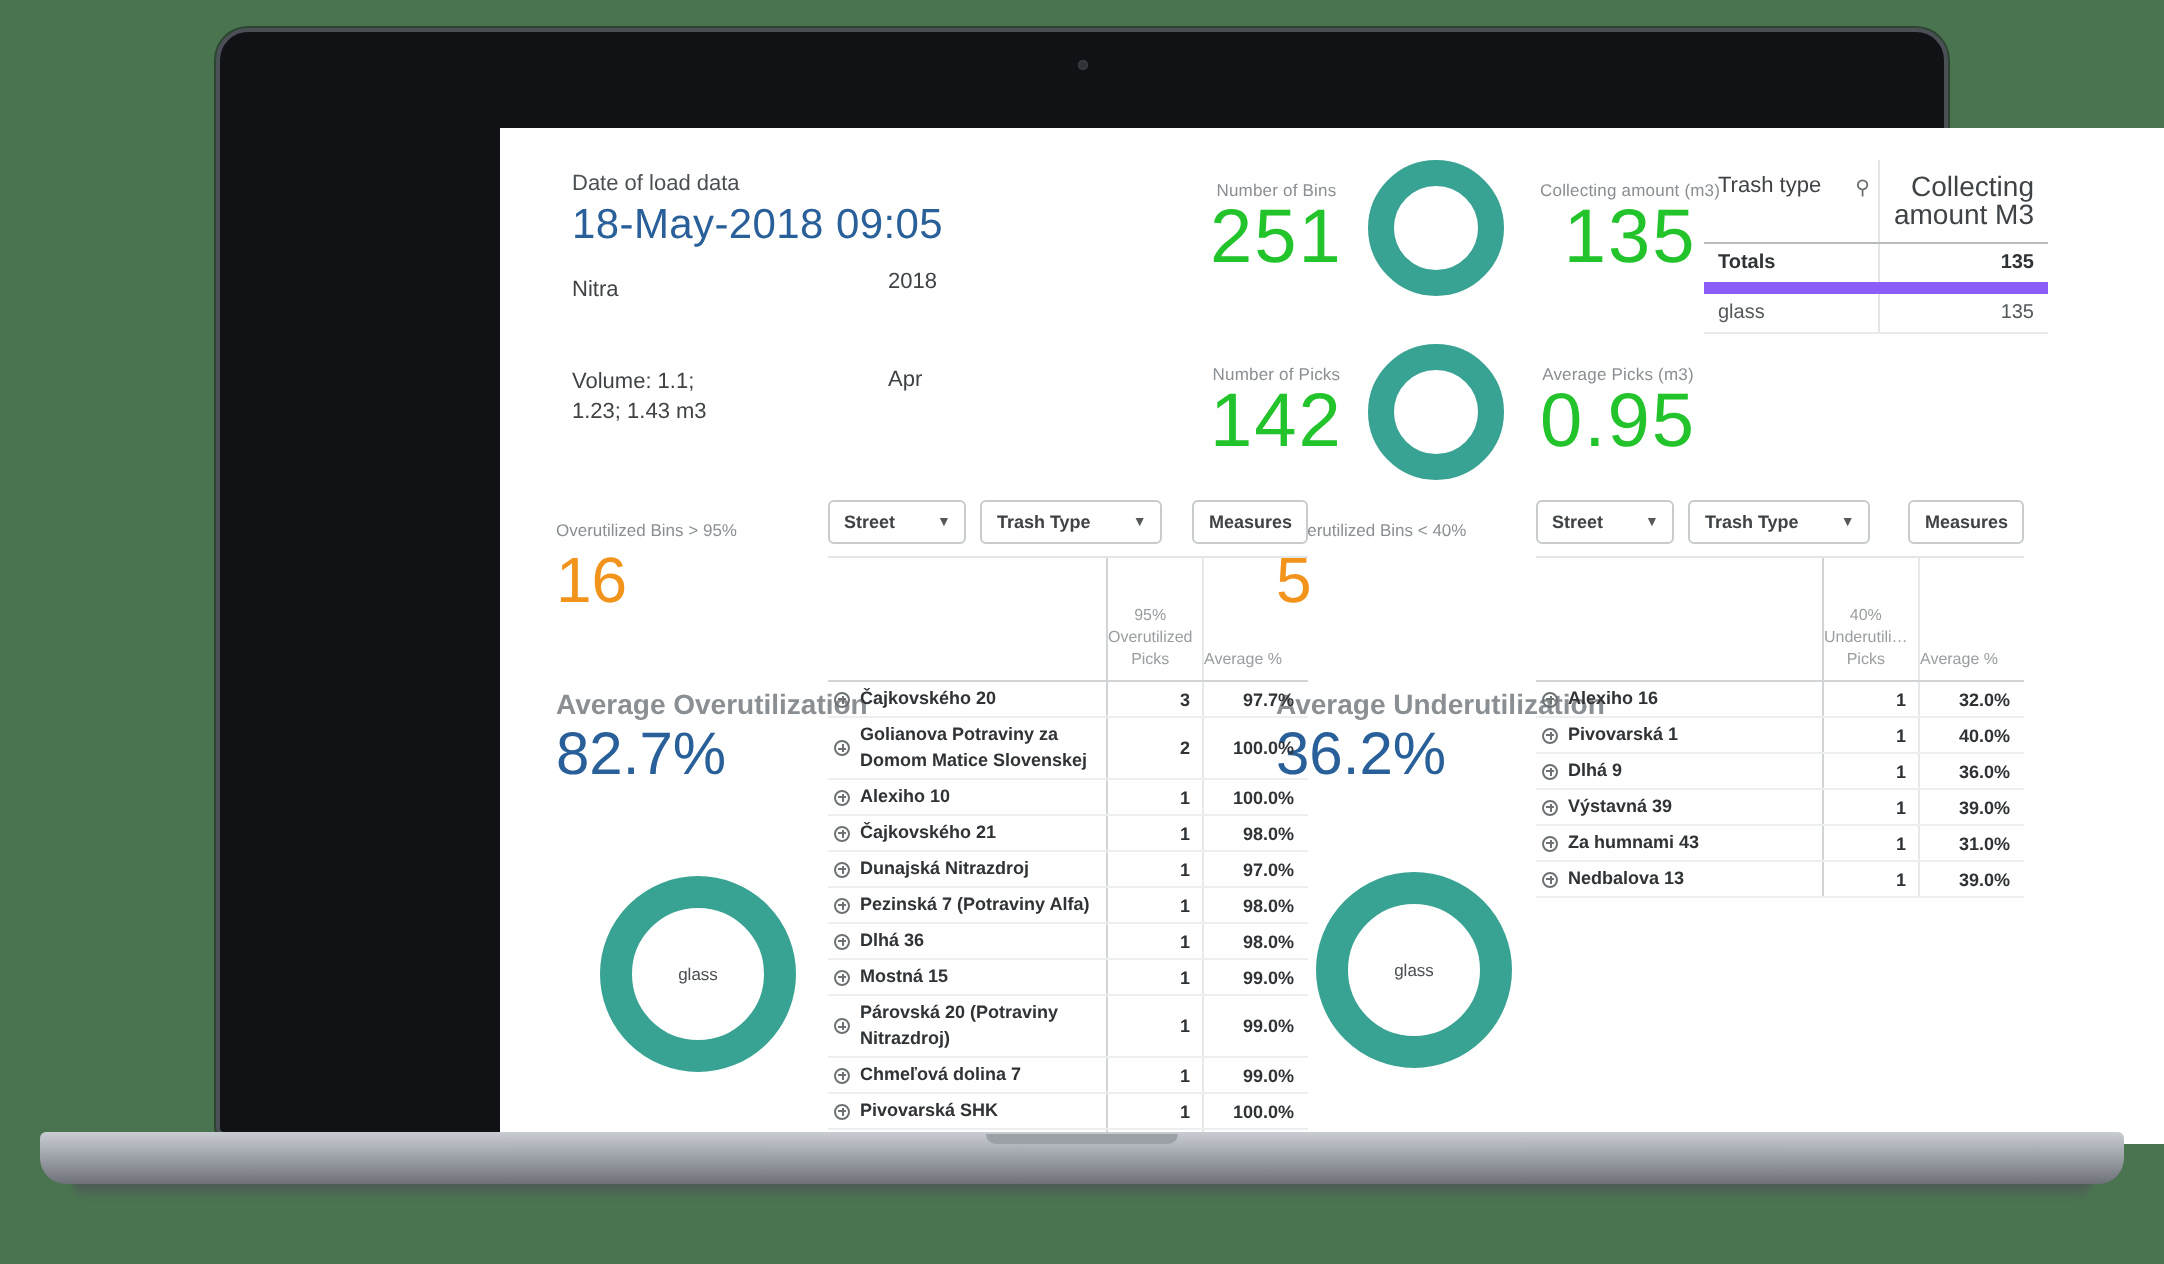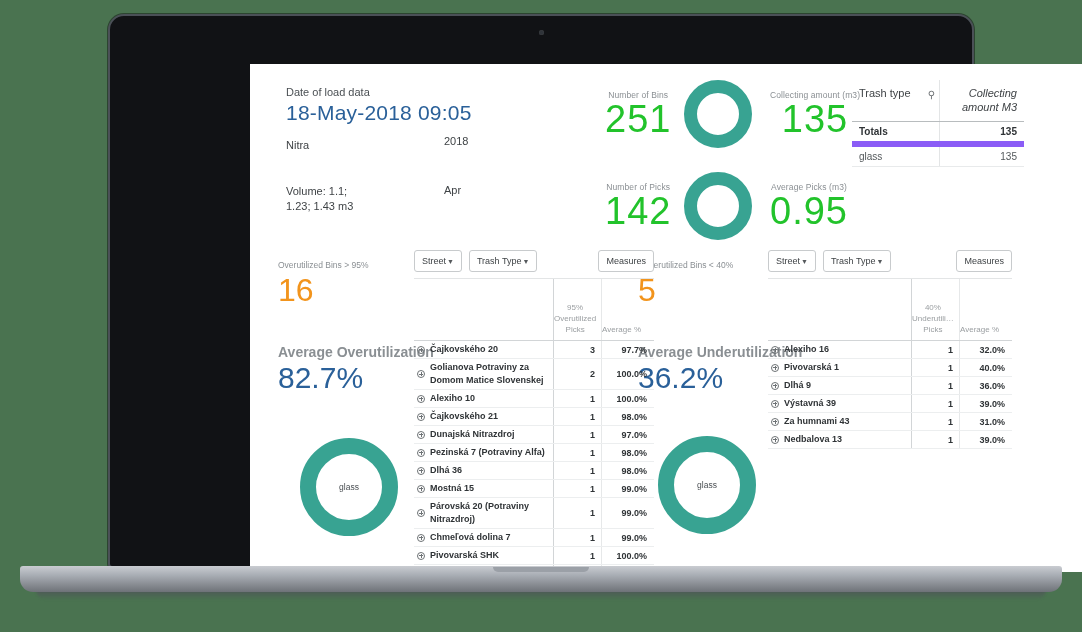--- a/index.html
+++ b/index.html
@@ -121,26 +121,26 @@
   .panel { position: absolute; }
   .panel-left { left: 164px; top: 186px; width: 240px; }
   .panel-right { left: 518px; top: 186px; width: 244px; }
 
   .chips { display: flex; gap: 7px; align-items: flex-start; }
   .chip {
     border: 1px solid #c8cbcd;
     border-radius: 3px;
     background: #fff;
     font-size: 9px;
-    font-weight: normal;
+    font-weight: bold;
     color: #3f4346;
     padding: 5px 7px;
     display: inline-flex;
     align-items: center;
-    gap: 1px;
+    gap: 21px;
     white-space: nowrap;
   }
   .caret { font-size: 7px; color: #55595c; }
   .chip-measures { margin-left: auto; }
 
   .pv { margin-top: 6px; border-top: 1px solid #e3e5e6; }
   .pv-head {
     display: flex;
     border-bottom: 1px solid #d2d5d7;
     height: 62px;
@@ -196,22 +196,22 @@
   .tbl { position: absolute; left: 602px; top: 16px; width: 172px; }
   .tbl-head { display: flex; border-bottom: 1px solid #b8bcbe; }
   .tbl-head .c1 {
     flex: 1 1 auto; border-right: 1px solid #e3e5e6;
     font-size: 11px; color: #3f4346; line-height: 14px;
     padding: 6px 4px 7px 7px;
     display: flex; justify-content: space-between; align-items: flex-start;
   }
   .tbl-head .c2 {
     width: 84px; flex: 0 0 84px;
-    font-size: 11px; color: #3f4346; line-height: 14px;
-    text-align: right; padding: 6px 7px 7px 4px; font-style: italic;
+    font-size: 14px; color: #3f4346; line-height: 14px;
+    text-align: right; padding: 6px 7px 7px 4px;
   }
   .search-icon { color: #6a6e71; font-size: 10px; padding-top: 2px; }
   .tbl-row { display: flex; border-bottom: 1px solid #e8eaeb; }
   .tbl-row.totals { border-bottom: 6px solid #8b5cf6; }
   .tbl-row .c1 {
     flex: 1 1 auto; border-right: 1px solid #e3e5e6;
     font-size: 10px; color: #53585b; padding: 4px 4px 4px 7px;
   }
   .tbl-row .c2 {
     width: 84px; flex: 0 0 84px;

